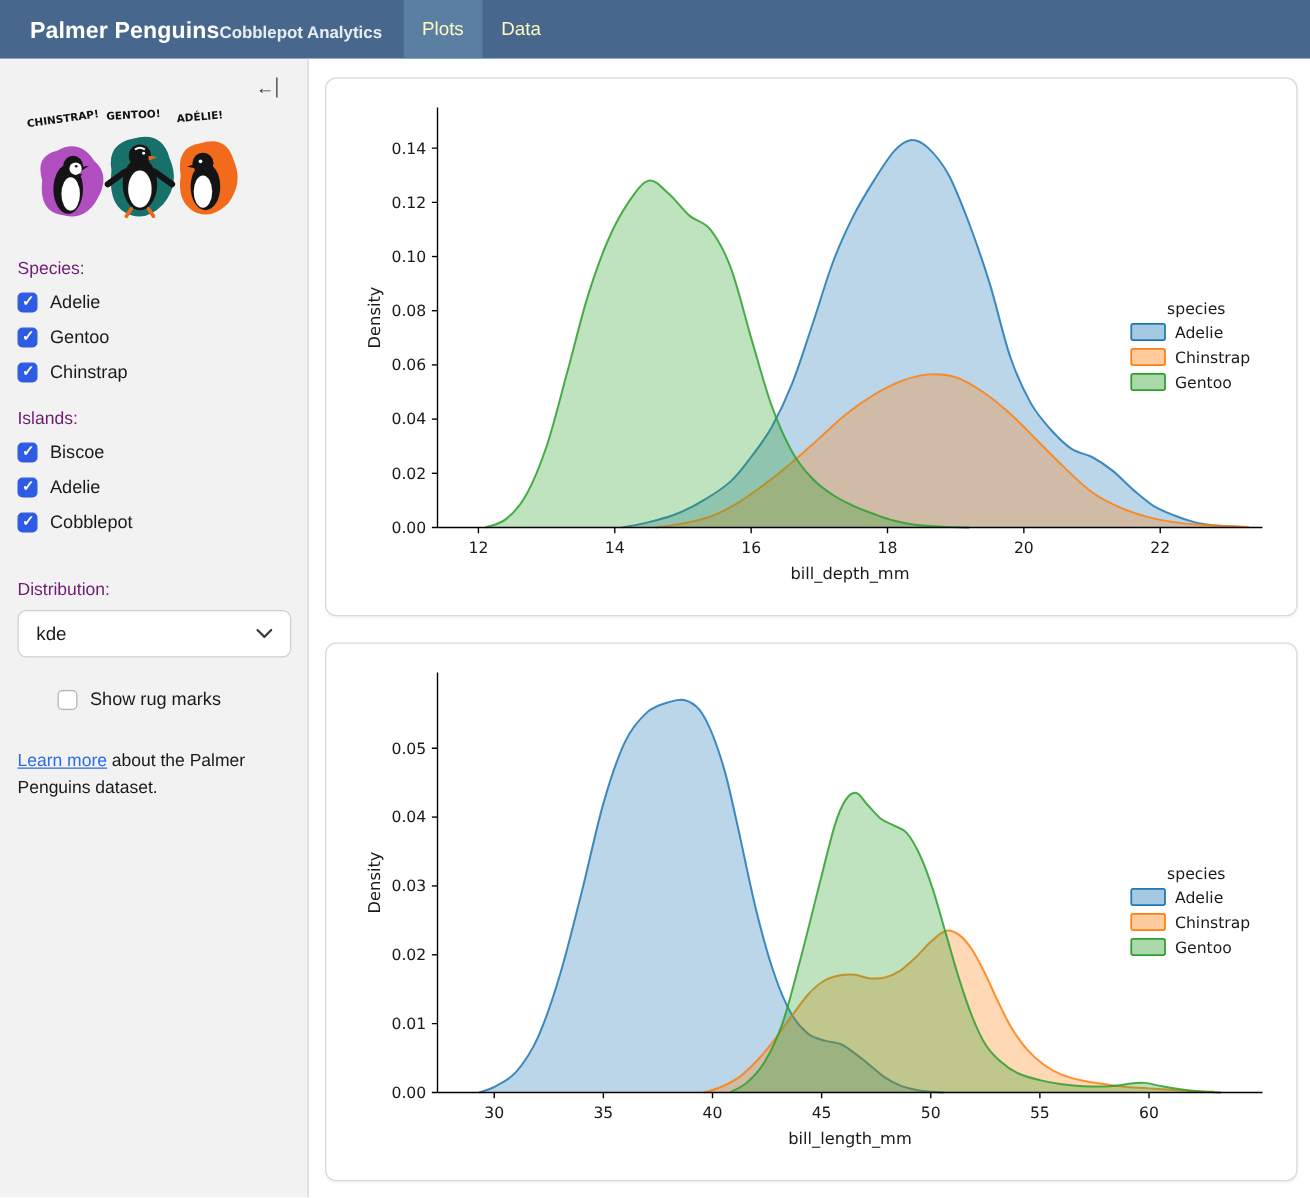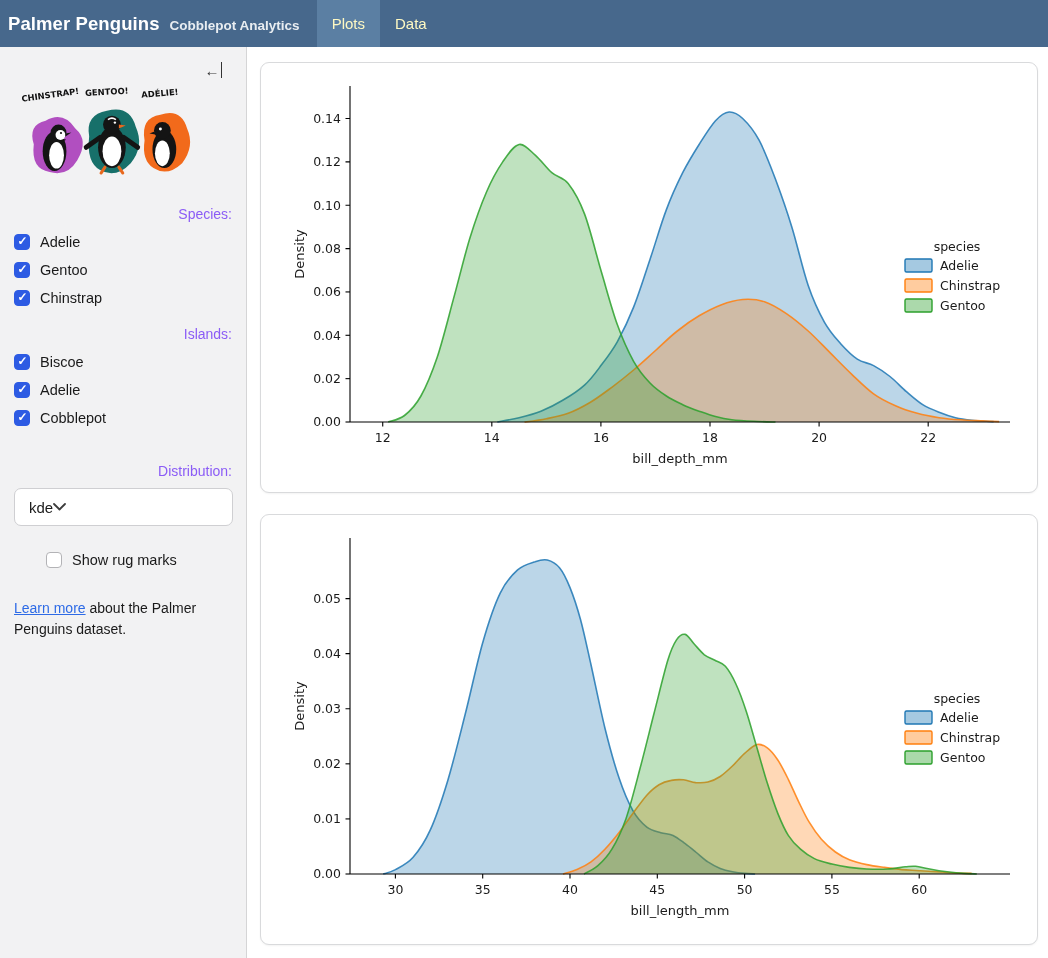--- a/index.html
+++ b/index.html
@@ -1,54 +1,54 @@
 <!DOCTYPE html>
 <html style="--navbar: #47688c; --navbar-active: #5b7fa3; --accent: #2d5be3; --link: #2e6be6;"><head>
 <meta charset="utf-8">
 <style>
   * { margin:0; padding:0; box-sizing:border-box; }
   html,body { width:1048px; height:958px; overflow:hidden; background:#fff;
               font-family:"Liberation Sans", sans-serif; color:#1a1a1a; }
 
   
   .navbar { height:47px; background:var(--navbar,#47688c); display:flex; align-items:stretch; }
-  .brand { display:flex; align-items:baseline; gap:10px; padding-left:8px; align-self:center; }
+  .brand { display:flex; align-items:baseline; padding-left:24px; align-self:center; }
   .brand-title { color:#fff; font-size:18.5px; font-weight:700; letter-spacing:.1px; }
   .brand-sub { color:rgba(255,255,255,.88); font-size:13.5px; font-weight:600; }
   .tabs { display:flex; margin-left:17px; }
   .tab { display:flex; align-items:center; padding:0 15px; color:#fef9c3; font-size:15px;
          text-decoration:none; cursor:pointer; }
   .tab.active { background:var(--navbar-active,#5b7fa3); }
 
   
   .shell { display:flex; height:911px; }
   .sidebar { width:247px; background:#f2f2f3; border-right:1px solid #d5d5d6;
              padding:0 14px; position:relative; flex:none; }
   .main { flex:1; padding:15px 10px 0 13px; background:#fff; overflow:hidden; }
 
   
   .collapse-btn { position:absolute; top:15px; right:24px; background:none; border:none;
                   display:flex; align-items:center; cursor:pointer; color:#333; }
   .collapse-btn .arrow { font-size:15px; line-height:1; }
   .collapse-btn .bar { width:1.5px; height:16px; background:#333; margin-left:1px; }
   .artwork { display:block; width:182px; height:95px; margin-top:38px; }
   .art-label { font-family:"DejaVu Sans", sans-serif; font-size:8.5px; font-weight:bold; fill:#111; }
-  .group-heading { font-size:14px; color:#8b5cf6;text-align:right; }
+  .group-heading { font-size:14px; color:#701a75; }
   .gh-species { margin-top:26px; }
   .gh-islands { margin-top:20px; }
   .gh-dist { margin-top:37px; }
   .check-row { display:flex; align-items:center; gap:10px; margin-top:12px; cursor:pointer; }
   .cb { width:16px; height:16px; border:1px solid #b3b3b6; border-radius:4px; background:#fff;
         position:relative; flex:none; }
   .cb.on { background:var(--accent,#2d5be3); border-color:var(--accent,#2d5be3); }
   .cb.on::after { content:"✓"; position:absolute; left:2.5px; top:-1px; color:#fff;
                   font-size:12px; font-weight:bold; }
   .cb-label { font-size:14.5px; }
   .select { margin-top:9px; width:219px; height:38px; background:#fff; border:1px solid #cfcfd2;
-            border-radius:7px; display:flex; align-items:center; justify-content:flex-start;
+            border-radius:7px; display:flex; align-items:center; justify-content:space-between;
             padding:0 14px; font-size:15px; cursor:pointer; }
   .rug-row { margin-top:26px;padding-left:32px; }
   .footer-note { margin-top:30px; font-size:14px; line-height:1.5; width:210px; }
   .footer-note a { color:var(--link,#2e6be6); }
 
   
   .card { width:778px; height:431px; border:1px solid #d9dadc; border-radius:9px; background:#fff;
           box-shadow:0 1px 2px rgba(0,0,0,.05); margin-bottom:21px; padding:3px 0 0 3px; overflow:hidden; }
   .chart svg { display:block; }
   svg text { font-family:"DejaVu Sans", sans-serif; fill:#1a1a1a; }

